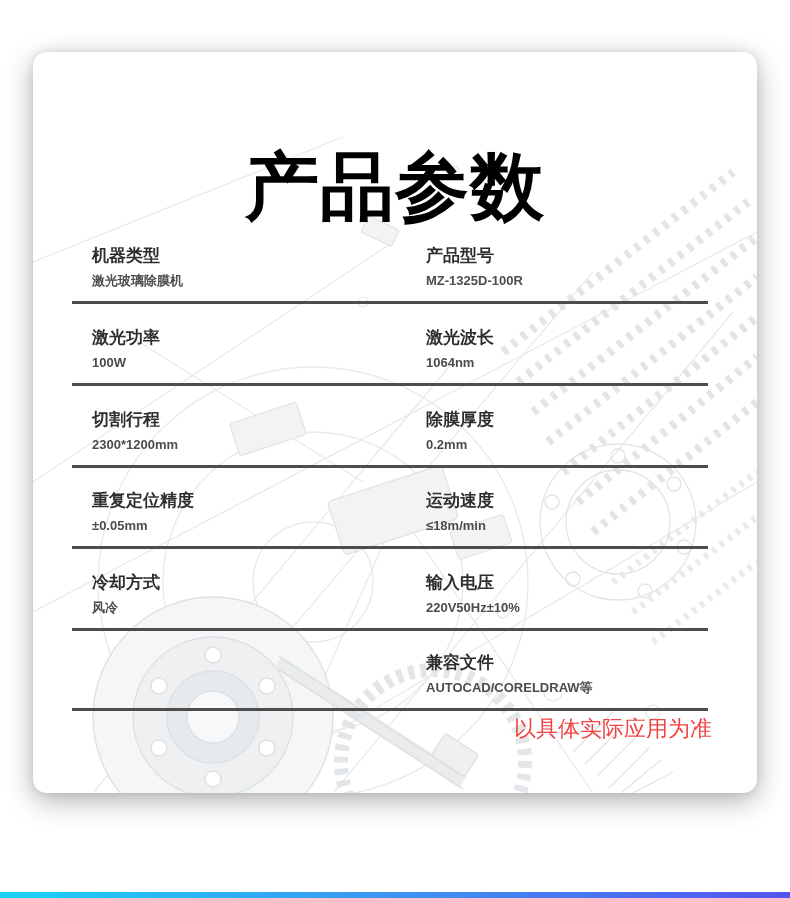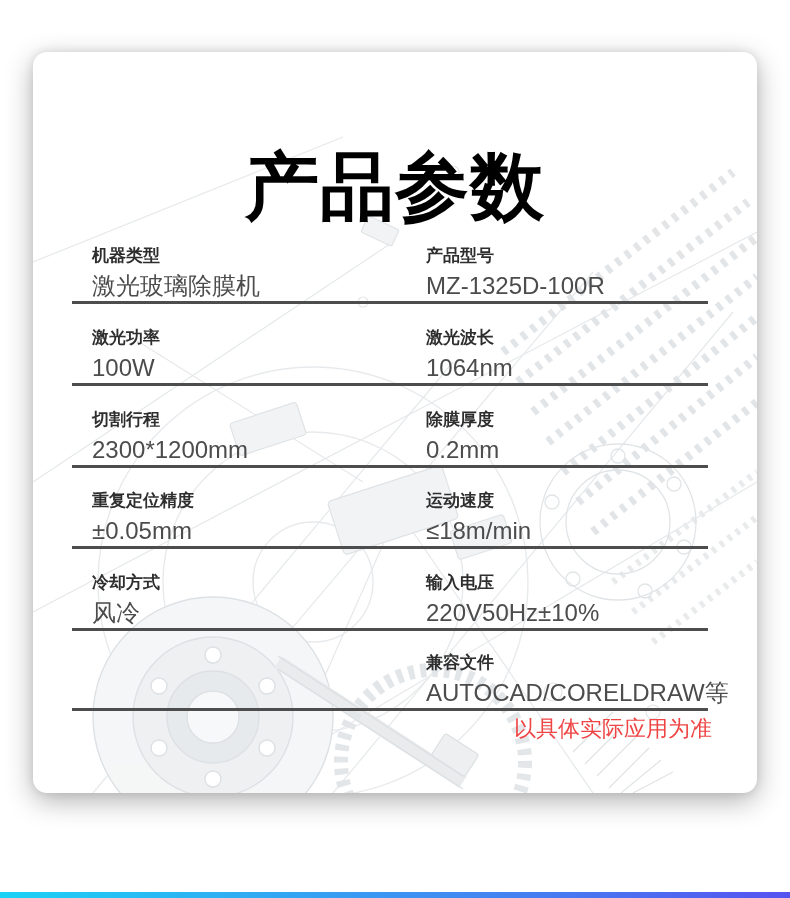--- a/index.html
+++ b/index.html
@@ -25,21 +25,21 @@
     border-bottom:3px solid #4d4d4d;
   }
   .cell{position:absolute;top:0;}
   .cell.left{left:20px;}
   .cell.right{left:326px;margin-left:28px;}
   .spec-label{
     font-size:17px;font-weight:bold;color:#2e2e2e;line-height:1;
     white-space:nowrap;
   }
   .spec-value{
-    font-size:24px;font-weight:normal;color:#4c4c4c;line-height:1;
+    font-size:13px;font-weight:bold;color:#4c4c4c;line-height:1;
     margin-top:10px;white-space:nowrap;
   }
   .row-1{top:195px}.row-2{top:277px}.row-3{top:359px}
   .row-4{top:440px}.row-5{top:522px}.row-6{top:602px}
   .note{
     position:absolute;top:665px;right:45px;
     font-size:22px;color:#ef4444;line-height:1.1;white-space:nowrap;
   }
   .bottom-bar{
     position:absolute;left:0;bottom:0;width:790px;height:6px;

